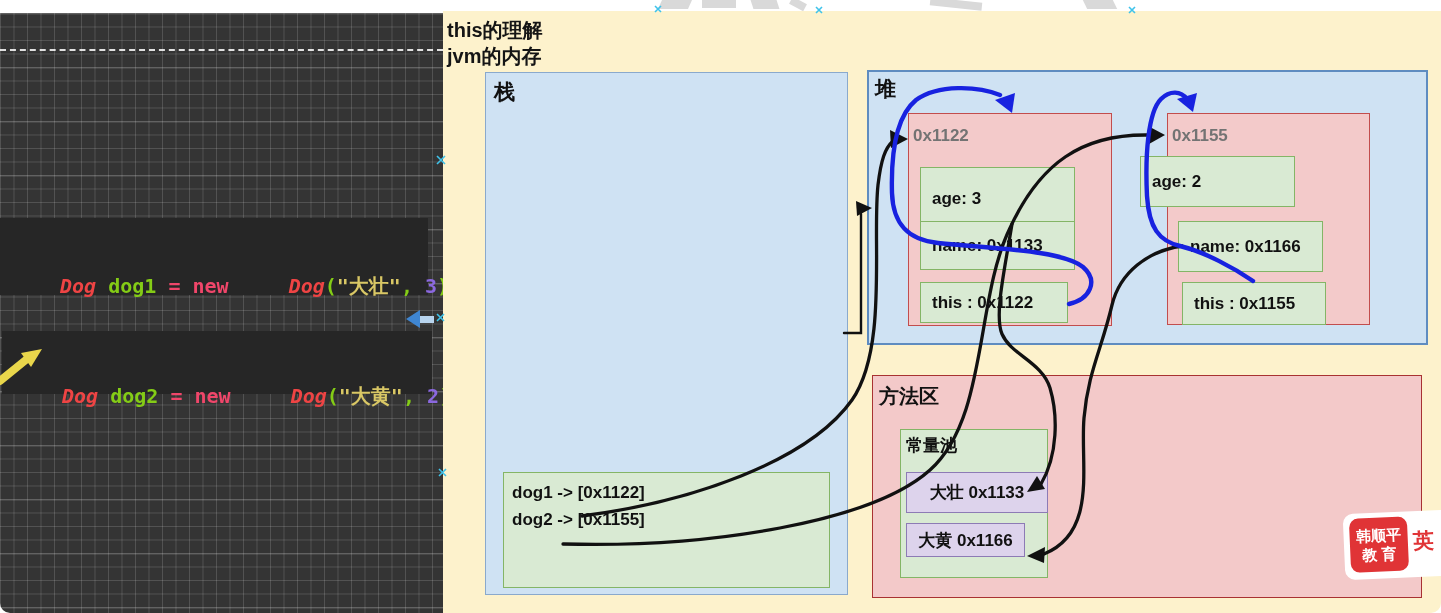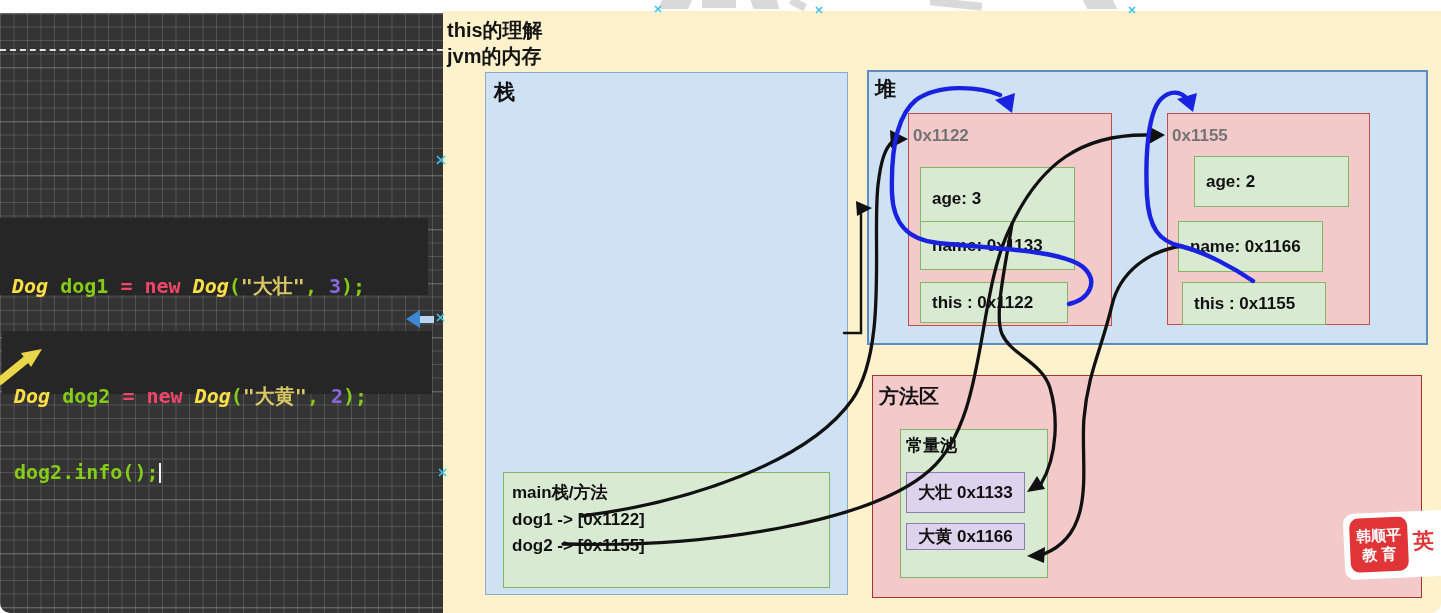--- a/index.html
+++ b/index.html
@@ -15,21 +15,21 @@
       linear-gradient(90deg, rgba(255,255,255,.15) 1px, transparent 1px);
     background-size:100% 54px,13.5px 13.5px,13.5px 13.5px;}
   .dashed-line{position:absolute;left:0;top:36px;width:443px;border-top:2px dashed rgba(255,255,255,.85);}
   .code-block{position:absolute;background:#262626;font-family:"DejaVu Sans Mono","Liberation Mono",monospace;
               font-size:20px;font-weight:700;color:#e8e8e8;white-space:pre;}
   .code-block .code-line{padding-left:12px;}
   #code-block-1{left:0;top:205px;width:428px;height:72px;padding-top:5px;}
   #code-block-1 .code-line{line-height:31px;}
   #code-block-2{left:2px;top:318px;width:430px;height:60px;padding-top:3px;}
   #code-block-2 .code-line{line-height:28px;}
-  .tok-cls{color:#fde047;font-style:italic;}
+  .tok-cls{color:#ef4444;font-style:italic;margin-left:48px;}
   .tok-pln{color:#84cc16;}
   .tok-kw{color:#f0466a;}
   .tok-str{color:#d9c765;}
   .tok-num{color:#8b68e0;}
   .caret{display:inline-block;width:2px;height:20px;background:#f4f4f4;vertical-align:-4px;}
   
   .diagram-panel{position:absolute;left:443px;top:11px;width:998px;height:602px;background:#fdf2cc;}
   .title-line{position:absolute;font-size:20px;font-weight:700;color:#151515;line-height:26px;}
   .box{position:absolute;box-sizing:border-box;}
   .blue-box{background:#cfe2f3;border:2px solid #5f8cc0;}
@@ -67,34 +67,32 @@
   <div class="code-panel">
     <div class="dashed-line"></div>
 
     <div class="code-block" id="code-block-1">
       <div class="code-line"><span><span class="tok-cls">Dog</span><span class="tok-pln"> </span><span class="tok-pln">dog1</span><span class="tok-pln"> </span><span class="tok-kw">=</span><span class="tok-pln"> </span><span class="tok-kw">new</span><span class="tok-pln"> </span><span class="tok-cls">Dog</span><span class="tok-pln">(</span><span class="tok-str">"大壮"</span><span class="tok-pln">, </span><span class="tok-num">3</span><span class="tok-pln">);</span></span></div>
       <div class="code-line"><span><span class="tok-pln">dog1.info();</span></span></div>
     </div>
 
     <div class="code-block" id="code-block-2">
       <div class="code-line"><span><span class="tok-cls">Dog</span><span class="tok-pln"> </span><span class="tok-pln">dog2</span><span class="tok-pln"> </span><span class="tok-kw">=</span><span class="tok-pln"> </span><span class="tok-kw">new</span><span class="tok-pln"> </span><span class="tok-cls">Dog</span><span class="tok-pln">(</span><span class="tok-str">"大黄"</span><span class="tok-pln">, </span><span class="tok-num">2</span><span class="tok-pln">);</span></span></div>
-      <div class="code-line"><span><span class="tok-pln">dog2.info();</span></span><span class="caret"></span></div>
     </div>
   </div>
 
   <div class="diagram-panel">
     <div class="title-line" style="left:4px;top:6px;">this的理解</div>
     <div class="title-line" style="left:4px;top:32px;">jvm的内存</div>
   </div>
 
   <div class="box blue-box-light" style="left:485px;top:72px;width:363px;height:523px;"></div>
   <div class="lbl" style="left:494px;top:78px;font-size:21px;">栈</div>
   <div class="box green-box" style="left:503px;top:472px;width:327px;height:116px;">
     <div class="frame-text">
-      <div>main栈/方法</div>
       <div>dog1 -&gt; [0x1122]</div>
       <div>dog2 -&gt; [0x1155]</div>
     </div>
   </div>
 
   <div class="box blue-box" style="left:867px;top:70px;width:561px;height:275px;"></div>
   <div class="lbl" style="left:875px;top:75px;font-size:21px;">堆</div>
 
   <div class="box pink-box" style="left:908px;top:113px;width:204px;height:213px;"></div>
   <div class="addr" style="left:913px;top:126px;">0x1122</div>
@@ -103,38 +101,38 @@
     </div>
   <div class="box green-box field" style="left:920px;top:221px;width:155px;height:49px;">
       <span>name: 0x1133</span>
     </div>
   <div class="box green-box field" style="left:920px;top:282px;width:148px;height:41px;">
       <span>this : 0x1122</span>
     </div>
 
   <div class="box pink-box" style="left:1167px;top:113px;width:203px;height:212px;"></div>
   <div class="addr" style="left:1172px;top:126px;">0x1155</div>
-  <div class="box green-box field" style="left:1194px;top:156px;width:155px;height:51px;align-items:center;">
+  <div class="box green-box field" style="left:1140px;top:156px;width:155px;height:51px;align-items:center;">
       <span>age: 2</span>
     </div>
   <div class="box green-box field" style="left:1178px;top:221px;width:145px;height:51px;">
       <span>name: 0x1166</span>
     </div>
   <div class="box green-box field" style="left:1182px;top:282px;width:144px;height:43px;">
       <span>this : 0x1155</span>
     </div>
 
   <div class="box pink-box-dark" style="left:872px;top:375px;width:550px;height:223px;"></div>
   <div class="lbl" style="left:879px;top:383px;font-size:20px;">方法区</div>
   <div class="box green-box" style="left:900px;top:429px;width:148px;height:149px;"></div>
   <div class="lbl" style="left:906px;top:434px;font-size:17px;">常量池</div>
-  <div class="box purple-box" style="left:906px;top:472px;width:119px;height:41px;">
+  <div class="box purple-box" style="left:906px;top:472px;width:142px;height:41px;">
       <span class="pool-entry">大壮 0x1133</span>
     </div>
-  <div class="box purple-box" style="left:906px;top:523px;width:119px;height:27px;">
+  <div class="box purple-box" style="left:906px;top:523px;width:119px;height:34px;">
       <span class="pool-entry">大黄 0x1166</span>
     </div>
 
   <svg class="overlay" width="1441" height="613" viewBox="0 0 1441 613">
 
     <g>
       <path d="M 582 516 C 690 502, 808 462, 852 400 C 888 348, 872 240, 878 185 C 881 160, 885 148, 893 141" fill="none" stroke="#111111" stroke-width="3.3" stroke-linecap="round"></path>
       <polygon points="908,139 890,130 891,148" fill="#111111"></polygon>
     </g>
 

